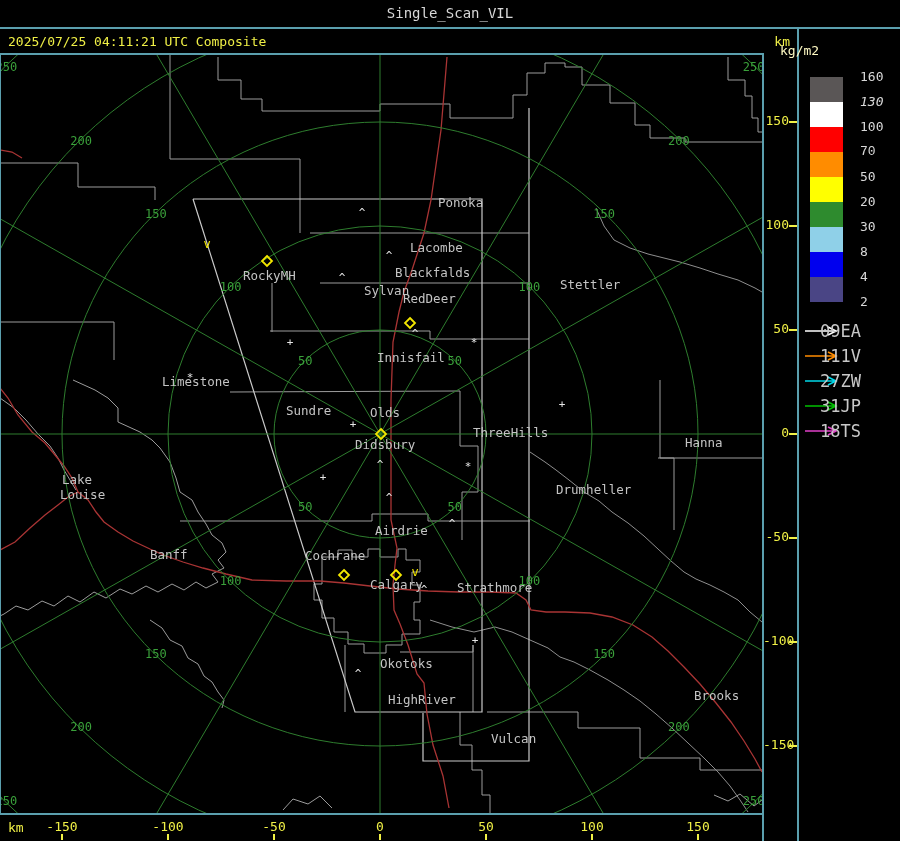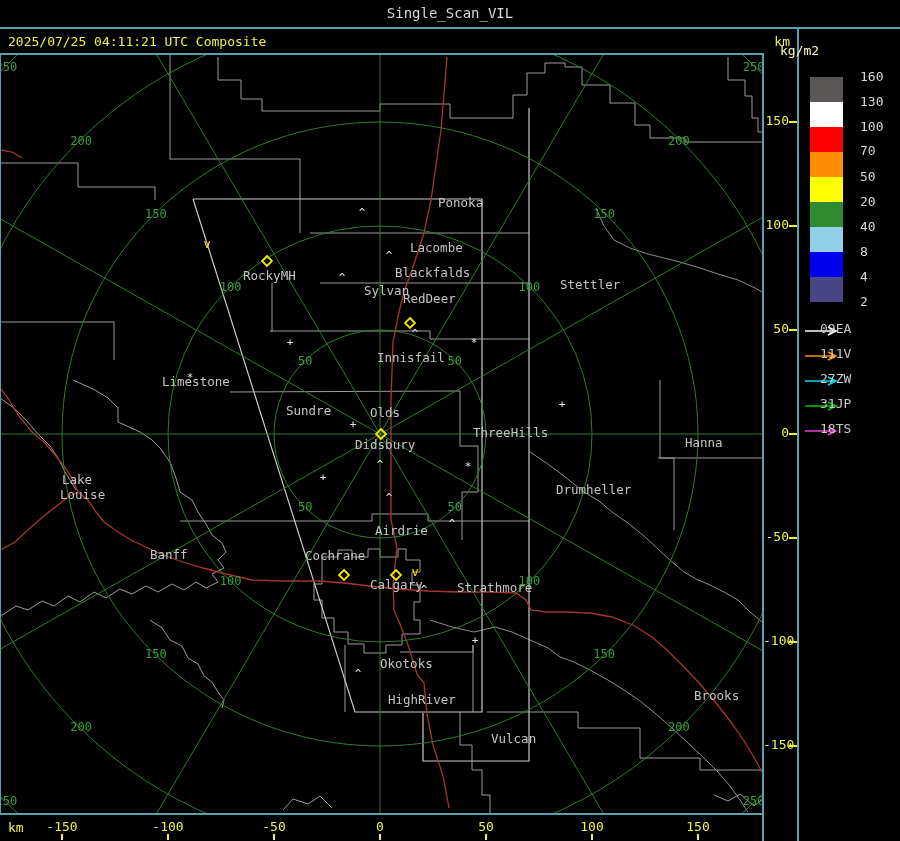--- a/index.html
+++ b/index.html
@@ -18,21 +18,21 @@
   #map-svg{left:1px;top:55px;}
   .yaxis-label{width:26px;text-align:right;color:#f0f046;font-size:13px;}
   .yaxis-tick{width:8px;height:2px;background:#f0f046;}
   .xaxis-label{color:#f0f046;font-size:13px;transform:translateX(-50%);}
   .xaxis-tick{width:2px;height:6px;background:#f0f046;}
   #km-bottom{left:8px;top:820px;color:#f0f046;font-size:13px;}
   #legend{left:800px;top:29px;width:100px;height:812px;}
   #legend-unit{left:780px;top:43px;color:#fef9c3;font-size:13px;}
   .scale-box{left:810px;width:33px;height:25px;}
   .scale-label{left:820px;color:#d8d8d8;font-size:13px;margin-left:40px;}
-  .site-label{left:820px;color:#c8c8c8;font-size:13px;}
+  .site-label{left:820px;color:#c8c8c8;font-size:17px;}
   .site-arrow{left:804px;}
 </style>
 </head>
 <body>
 
 <div id="titlebar" class="abs">Single_Scan_VIL</div>
 
 <div id="infobar" class="abs"></div>
 <div id="timestamp" class="abs">2025/07/25 04:11:21 UTC Composite</div>
 <div id="km-top" class="abs">km</div>
@@ -225,26 +225,26 @@
 <div class="abs scale-box" style="top: 77px; background: rgb(90, 86, 86);"></div>
 <div class="abs scale-box" style="top: 102px; background: rgb(255, 255, 255);"></div>
 <div class="abs scale-box" style="top: 127px; background: rgb(255, 0, 0);"></div>
 <div class="abs scale-box" style="top: 152px; background: rgb(255, 140, 0);"></div>
 <div class="abs scale-box" style="top: 177px; background: rgb(255, 255, 0);"></div>
 <div class="abs scale-box" style="top: 202px; background: rgb(46, 139, 46);"></div>
 <div class="abs scale-box" style="top: 227px; background: rgb(143, 208, 232);"></div>
 <div class="abs scale-box" style="top: 252px; background: rgb(0, 0, 238);"></div>
 <div class="abs scale-box" style="top: 277px; background: rgb(74, 69, 133);"></div>
 <div class="abs scale-label" style="top: 69px;">160</div>
-<div class="abs scale-label" style="top: 94px;">130</div>
+<div class="abs scale-label" style="top: 94px; font-style: italic;">130</div>
 <div class="abs scale-label" style="top: 119px;">100</div>
 <div class="abs scale-label" style="top: 144px; font-family: Liberation Mono, monospace;">70</div>
 <div class="abs scale-label" style="top: 169px;">50</div>
 <div class="abs scale-label" style="top: 194px;">20</div>
-<div class="abs scale-label" style="top: 219px;">40</div>
+<div class="abs scale-label" style="top: 219px;">30</div>
 <div class="abs scale-label" style="top: 244px;">8</div>
 <div class="abs scale-label" style="top: 269px;">4</div>
 <div class="abs scale-label" style="top: 294px;">2</div>
 <div class="abs site-arrow" style="top: 322px; width: 38px; height: 12px;"><svg width="38" height="12">
       <path d="M1 6 H31 M24 2 L32 6 L24 10" stroke="#ffffff" fill="none" stroke-width="1.6"></path>
     </svg></div>
 <div class="abs site-label" style="top: 321px;">09EA</div>
 <div class="abs site-arrow" style="top: 347px; width: 38px; height: 12px;"><svg width="38" height="12">
       <path d="M1 6 H31 M24 2 L32 6 L24 10" stroke="#ff8c00" fill="none" stroke-width="1.6"></path>
     </svg></div>

